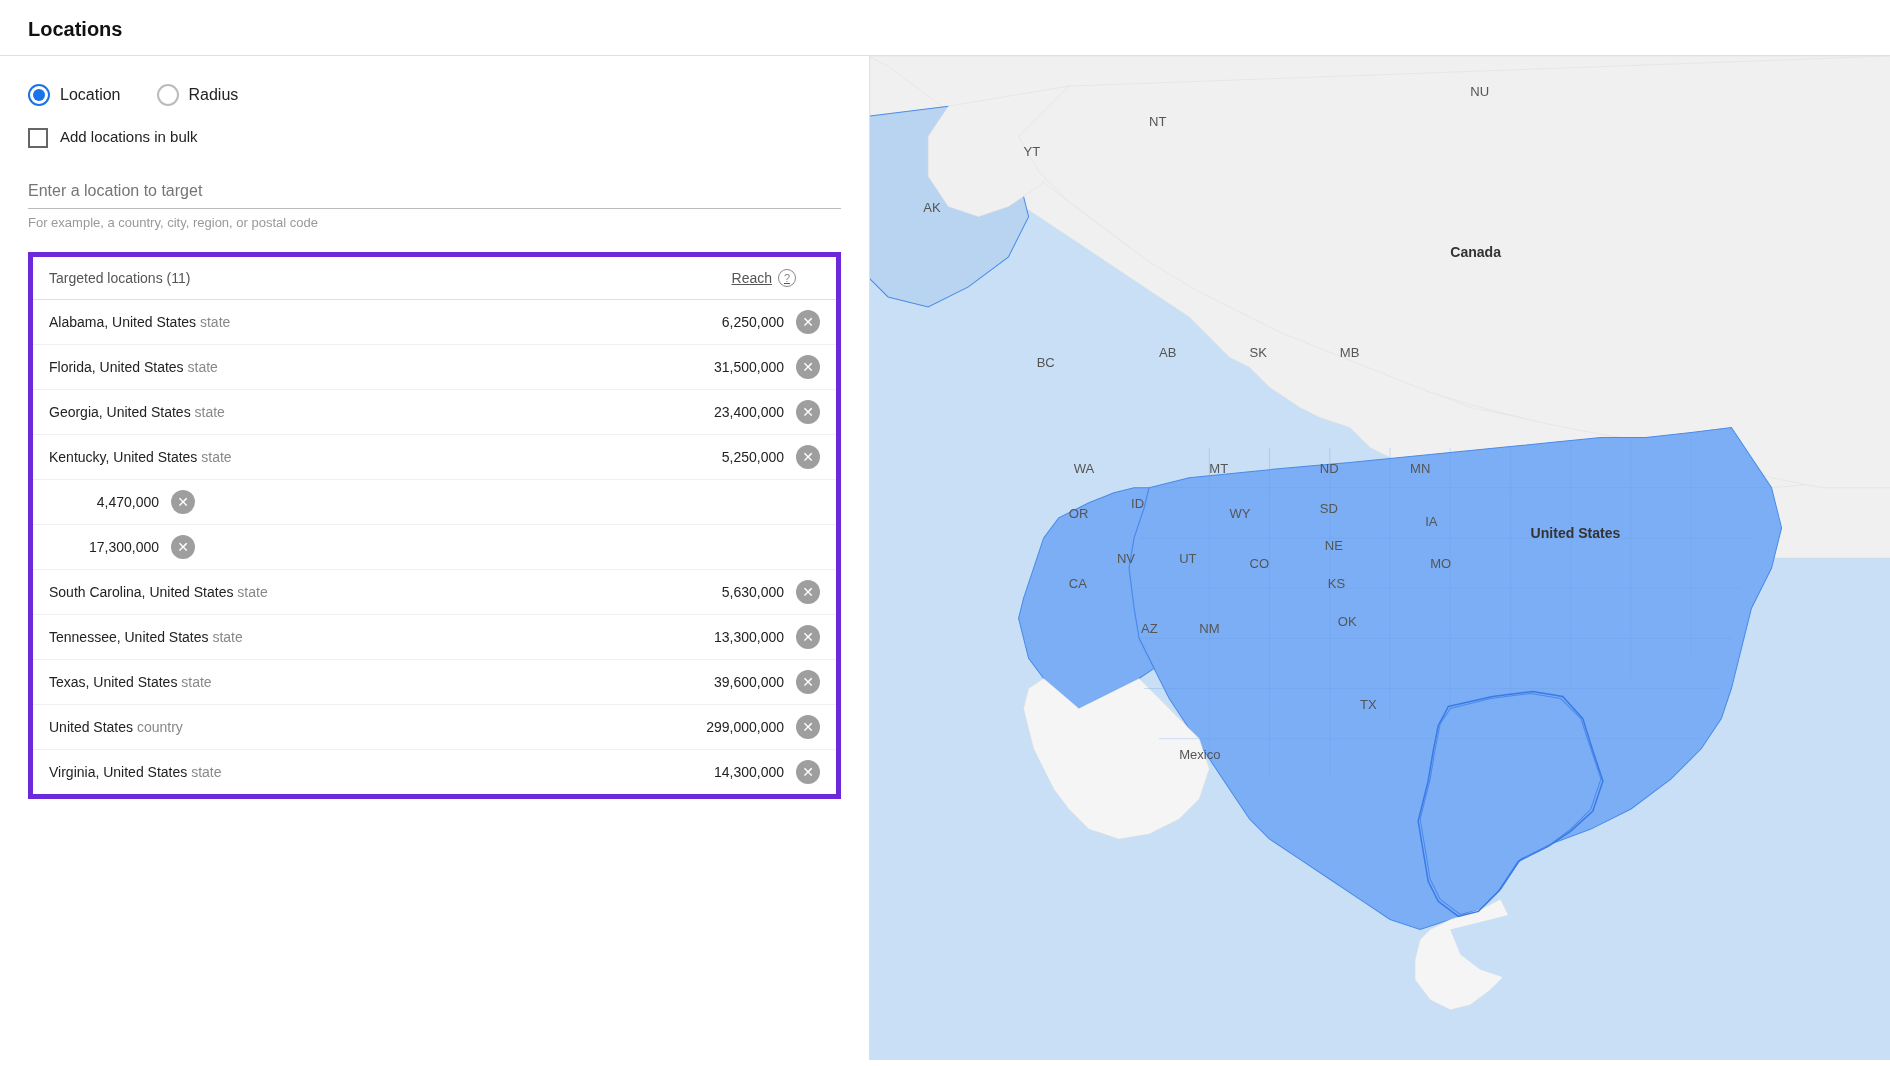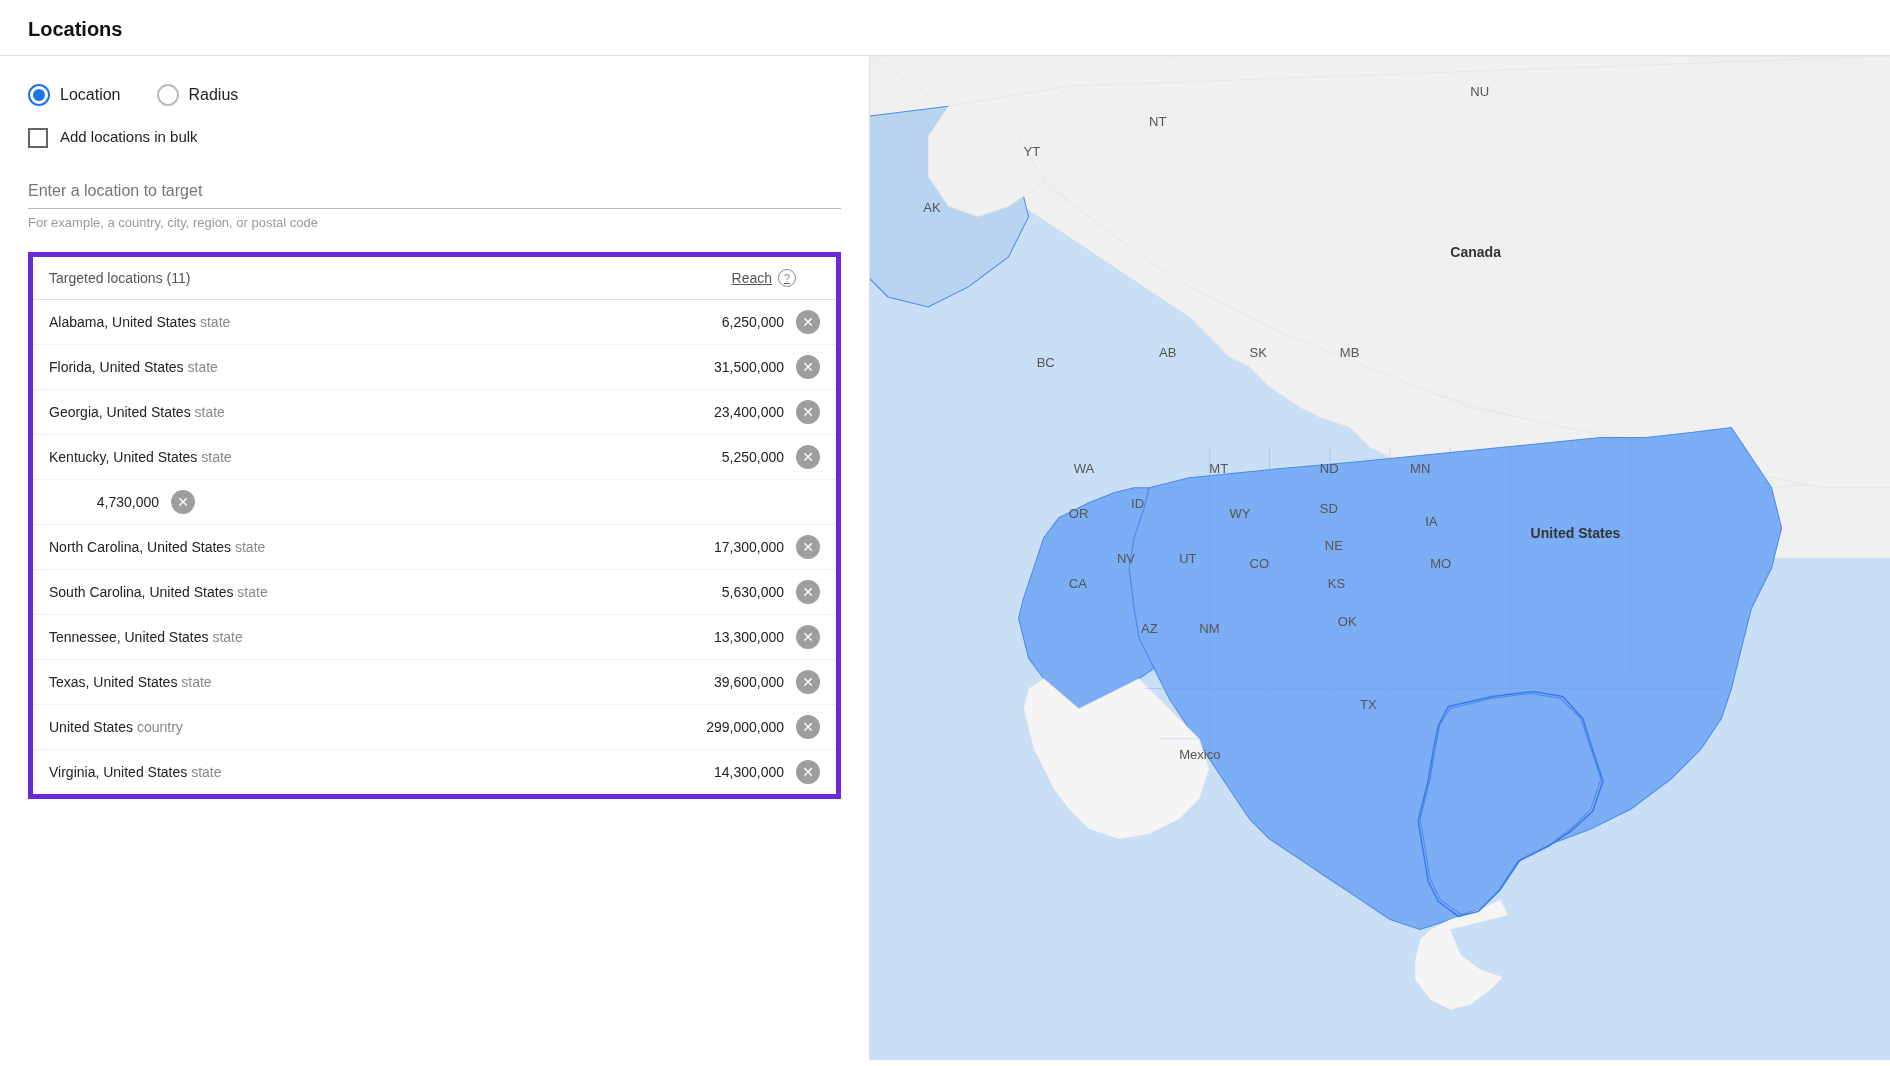--- a/index.html
+++ b/index.html
@@ -307,29 +307,25 @@
       <div class="table-row">
         <div class="row-location">
           <span class="row-location-name">Kentucky, United States</span>
           <span class="row-location-type"> state</span>
         </div>
         <span class="row-reach">5,250,000</span>
         <button class="remove-btn">✕</button>
       </div>
 
       <div class="table-row">
-        <span class="row-reach">4,730,000</span>
-        <button class="remove-btn">✕</button>
-      </div>
-
-      <div class="table-row">
-        <div class="row-location">
-          <span class="row-location-name">North Carolina, United States</span>
-          <span class="row-location-type"> state</span>
-        </div>
+        <span class="row-reach">4,470,000</span>
+        <button class="remove-btn">✕</button>
+      </div>
+
+      <div class="table-row">
         <span class="row-reach">17,300,000</span>
         <button class="remove-btn">✕</button>
       </div>
 
       <div class="table-row">
         <div class="row-location">
           <span class="row-location-name">South Carolina, United States</span>
           <span class="row-location-type"> state</span>
         </div>
         <span class="row-reach">5,630,000</span>

